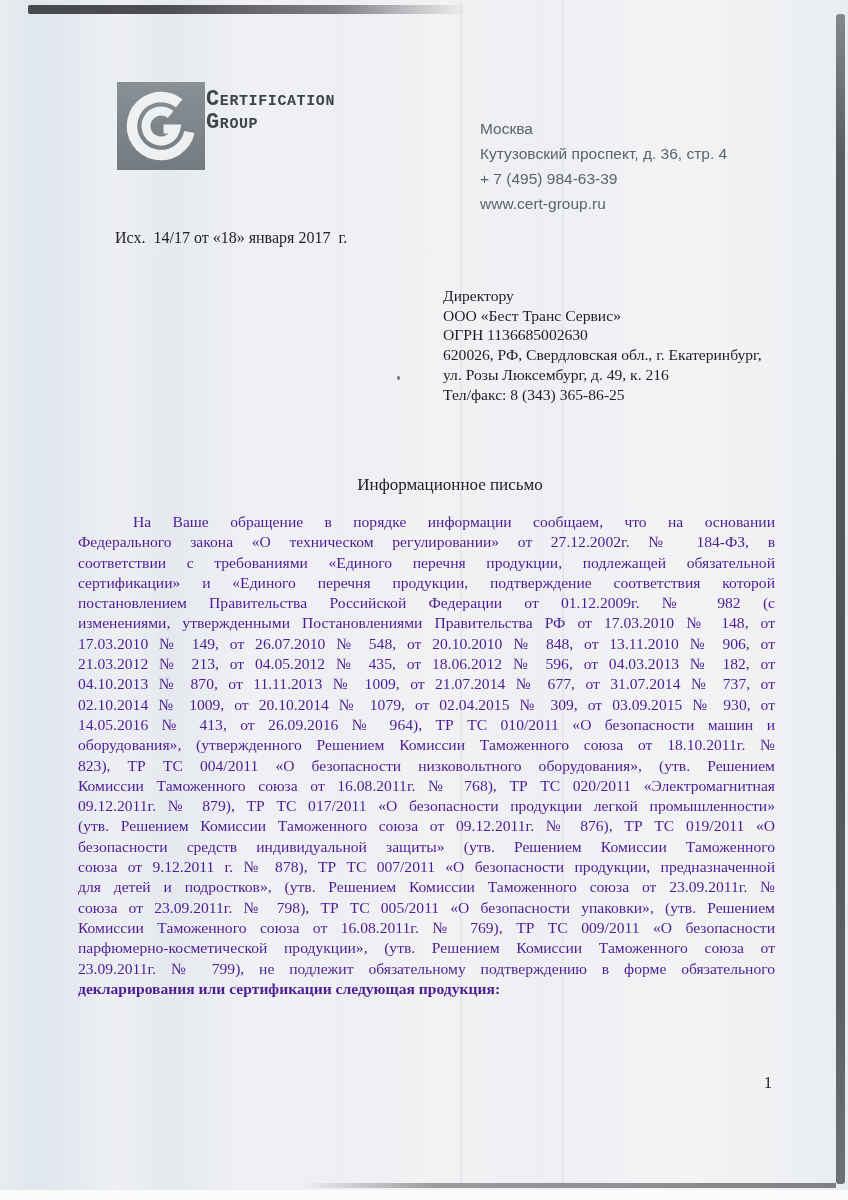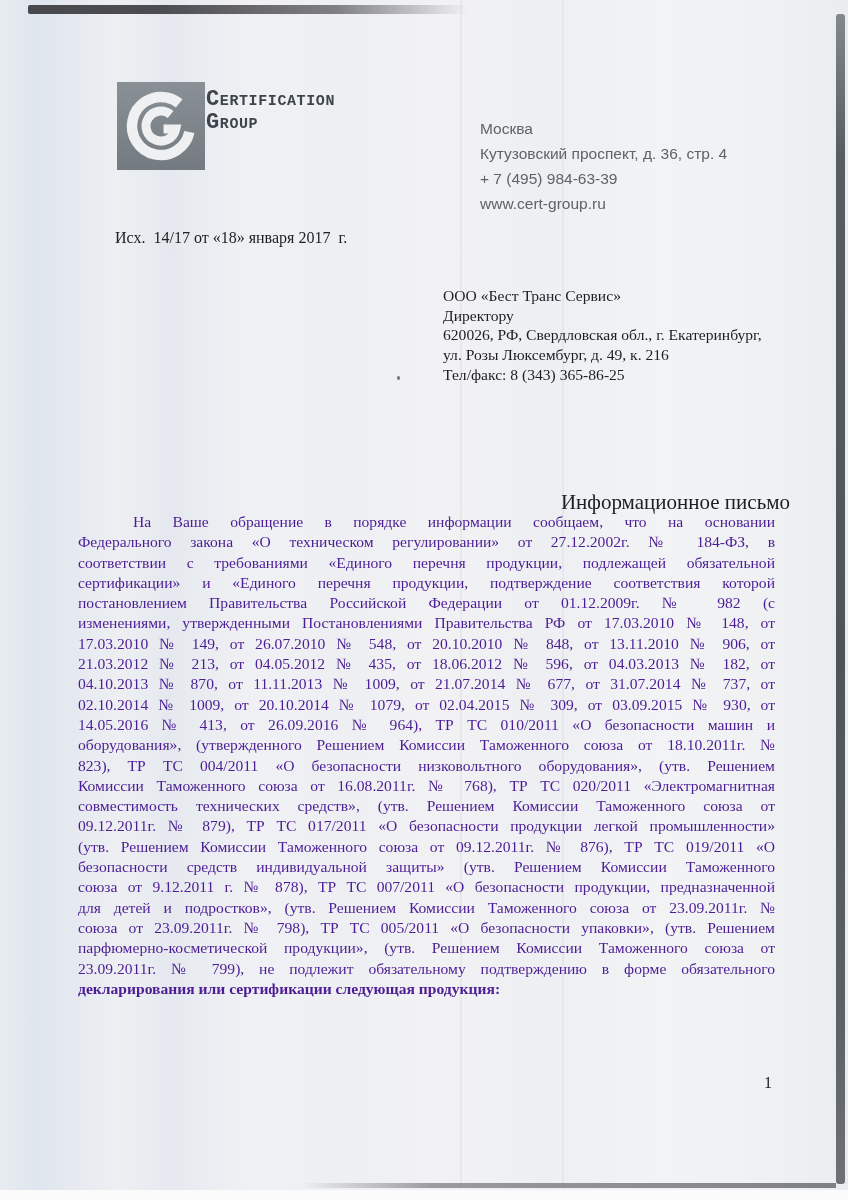--- a/index.html
+++ b/index.html
@@ -74,23 +74,23 @@
     white-space: pre-wrap;
     margin-left: 20px;
   }
 
   .recipient {
     position: absolute; left: 443px; top: 286px;
     font-size: 15.6px; line-height: 19.7px; color: #1d1d24;
   }
 
   .doc-title {
-    position: absolute; left: 110px; top: 490px; width: 680px;
-    text-align: right;
-    font-size: 21px; color: #1d1d24;
+    position: absolute; left: 110px; top: 475px; width: 680px;
+    text-align: center;
+    font-size: 17px; color: #1d1d24;
   }
 
   .body-block {
     position: absolute; left: 78px; top: 512px; width: 697px;
     font-size: 15.6px; line-height: 20.3px; color: #4c1d95;
   }
   .bl { text-align: justify; text-align-last: justify; height: 20.3px; overflow: visible; white-space: nowrap; }
   .bl.first { text-indent: 55px; }
   .bl.last { text-align: left; text-align-last: left; font-weight: bold; }
 
@@ -135,22 +135,23 @@
   <div class="contact">
     <div>Москва</div>
     <div>Кутузовский проспект, д. 36, стр. 4</div>
     <div>+ 7 (495) 984-63-39</div>
     <div>www.cert-group.ru</div>
   </div>
 
   <div class="ref-line">Исх.  14/17 от «18» января 2017  г.</div>
 
   <div class="recipient">
+    <div>Директору</div>
     <div>ООО «Бест Транс Сервис»</div>
-    <div>Директору</div>
+    <div>ОГРН 1136685002630</div>
     <div>620026, РФ, Свердловская обл., г. Екатеринбург,</div>
     <div>ул. Розы Люксембург, д. 49, к. 216</div>
     <div>Тел/факс: 8 (343) 365-86-25</div>
   </div>
 
   <div class="doc-title">Информационное письмо</div>
 
   <div class="body-block">
     <div class="bl first">На Ваше обращение в порядке информации сообщаем, что на основании</div>
     <div class="bl">Федерального закона «О техническом регулировании» от 27.12.2002г. № 184-ФЗ, в</div>
@@ -159,26 +160,26 @@
     <div class="bl">постановлением Правительства Российской Федерации от 01.12.2009г. № 982 (с</div>
     <div class="bl">изменениями, утвержденными Постановлениями Правительства РФ от 17.03.2010 № 148, от</div>
     <div class="bl">17.03.2010 № 149, от 26.07.2010 № 548, от 20.10.2010 № 848, от 13.11.2010 № 906, от</div>
     <div class="bl">21.03.2012 № 213, от 04.05.2012 № 435, от 18.06.2012 № 596, от 04.03.2013 № 182, от</div>
     <div class="bl">04.10.2013 № 870, от 11.11.2013 № 1009, от 21.07.2014 № 677, от 31.07.2014 № 737, от</div>
     <div class="bl">02.10.2014 № 1009, от 20.10.2014 № 1079, от 02.04.2015 № 309, от 03.09.2015 № 930, от</div>
     <div class="bl">14.05.2016 № 413, от 26.09.2016 № 964), ТР ТС 010/2011 «О безопасности машин и</div>
     <div class="bl">оборудования», (утвержденного Решением Комиссии Таможенного союза от 18.10.2011г. №</div>
     <div class="bl">823), ТР ТС 004/2011 «О безопасности низковольтного оборудования», (утв. Решением</div>
     <div class="bl">Комиссии Таможенного союза от 16.08.2011г. № 768), ТР ТС 020/2011 «Электромагнитная</div>
-    <div class="bl">совместимость технических средств», (утв. Решением Комиссии Таможенного союза от</div>
     <div class="bl">09.12.2011г. № 879), ТР ТС 017/2011 «О безопасности продукции легкой промышленности»</div>
     <div class="bl">(утв. Решением Комиссии Таможенного союза от 09.12.2011г. № 876), ТР ТС 019/2011 «О</div>
     <div class="bl">безопасности средств индивидуальной защиты» (утв. Решением Комиссии Таможенного</div>
     <div class="bl">союза от 9.12.2011 г. № 878), ТР ТС 007/2011 «О безопасности продукции, предназначенной</div>
     <div class="bl">для детей и подростков», (утв. Решением Комиссии Таможенного союза от 23.09.2011г. №</div>
     <div class="bl">союза от 23.09.2011г. № 798), ТР ТС 005/2011 «О безопасности упаковки», (утв. Решением</div>
+    <div class="bl">Комиссии Таможенного союза от 16.08.2011г. № 769), ТР ТС 009/2011 «О безопасности</div>
     <div class="bl">парфюмерно-косметической продукции», (утв. Решением Комиссии Таможенного союза от</div>
     <div class="bl">23.09.2011г. № 799), не подлежит обязательному подтверждению в форме обязательного</div>
     <div class="bl last">декларирования или сертификации следующая продукция:</div>
   </div>
 
   <div class="page-number">1</div>
 </div>
 
 </body></html>

